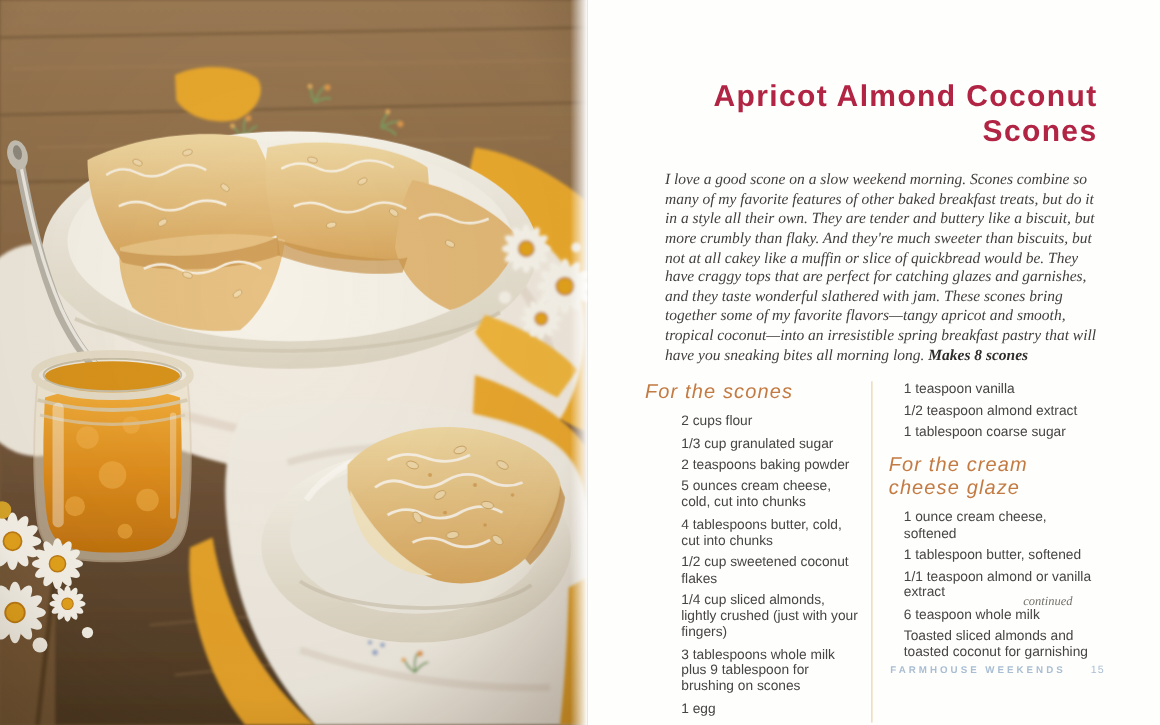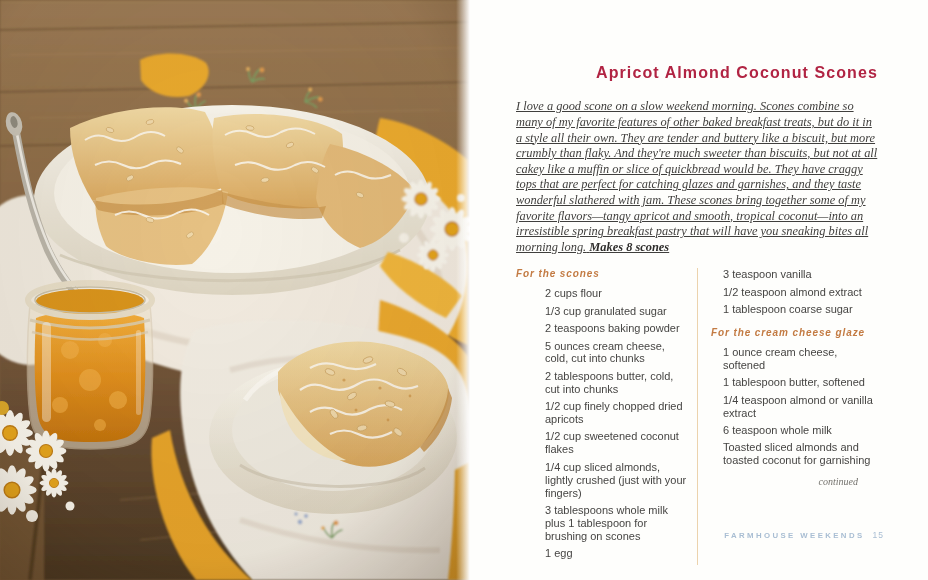--- a/index.html
+++ b/index.html
@@ -9,36 +9,36 @@
   
   .photo{width:470px;height:580px;position:relative;flex:none;background:#7a5c3b;}
   .photo svg{display:block;}
   .photo .fade{position:absolute;top:0;right:0;width:14px;height:580px;
     background:linear-gradient(90deg,rgba(255,255,255,0),#ffffff);}
 
   
   .page{flex:1;height:580px;position:relative;background:#fefefc;}
   .content{margin:64px 50px 0 46px;}
   .title{text-align:right;font-family:"Liberation Sans",sans-serif;font-weight:bold;
-    font-size:16px;line-height:1.15;letter-spacing:1.1px;color:#b12443;margin:0 0 17px 0;}
+    font-size:24px;line-height:1.15;letter-spacing:1.1px;color:#b12443;margin:0 0 17px 0;}
   .intro{font-family:"Liberation Serif",serif;font-style:italic;font-size:12.4px;
-    line-height:15.6px;color:#403f3d;margin:0 0 13px 0;text-decoration:underline;}
+    line-height:15.6px;color:#403f3d;margin:0 0 13px 16px;}
   .intro b{font-weight:bold;color:#2e2d2b;}
   .cols{display:flex;align-items:stretch;}
   .col-left{width:181px;flex:none;padding-right:8px;box-sizing:border-box;}
   .col-right{flex:1;border-left:1px solid #ecd3ad;padding-left:13px;}
-  .ing-head{font-family:"Liberation Sans",sans-serif;font-style:italic;font-size:10px;
-    color:#c37b43;letter-spacing:0.9px;margin:0 0 8px 0;font-weight:bold;}
+  .ing-head{font-family:"Liberation Sans",sans-serif;font-style:italic;font-size:16px;
+    color:#c37b43;letter-spacing:0.9px;margin:0 0 8px 0;font-weight:normal;}
   .ing-head.glaze{margin-top:11px;}
   ul.ing{list-style:none;margin:0;padding:0;font-size:11px;line-height:12.9px;color:#464543;}
   .col-left ul.ing li{padding-left:29px;margin:0 0 4.5px 0;}
   .col-right ul.ing li{padding-left:12px;margin:0 0 4.5px 0;}
   .continued{position:absolute;top:476px;right:70px;font-family:"Liberation Serif",serif;
     font-style:italic;font-size:10px;color:#73716c;}
-  .footer{position:absolute;bottom:40px;right:44px;display:flex;gap:8px;align-items:baseline;
+  .footer{position:absolute;bottom:40px;right:44px;display:flex;gap:20px;align-items:baseline;
     color:#a9bed3;padding-left:36px;}
   .footer .bt{font-size:7.8px;letter-spacing:2.4px;font-weight:bold;}
   .footer .pn{font-size:8.5px;letter-spacing:1px;}
 </style>
 </head>
 <body>
 
 <div class="spread">
 
   <div class="photo">
@@ -312,40 +312,39 @@
 
       <div class="cols">
 
         <div class="col-left">
           <h3 class="ing-head">For the scones</h3>
           <ul class="ing">
             <li>2 cups flour</li>
             <li>1/3 cup granulated sugar</li>
             <li>2 teaspoons baking powder</li>
             <li>5 ounces cream cheese, cold, cut into chunks</li>
-            <li>2 tablespoons butter, cold, cut into chunks</li>
-            <li>1/2 cup finely chopped dried apricots</li>
+            <li>4 tablespoons butter, cold, cut into chunks</li>
             <li>1/2 cup sweetened coconut flakes</li>
             <li>1/4 cup sliced almonds, lightly crushed (just with your fingers)</li>
-            <li>3 tablespoons whole milk plus 1 tablespoon for brushing on scones</li>
+            <li>3 tablespoons whole milk plus 9 tablespoon for brushing on scones</li>
             <li>1 egg</li>
           </ul>
         </div>
 
         <div class="col-right">
           <ul class="ing">
-            <li>3 teaspoon vanilla</li>
+            <li>1 teaspoon vanilla</li>
             <li>1/2 teaspoon almond extract</li>
             <li>1 tablespoon coarse sugar</li>
           </ul>
           <h3 class="ing-head glaze">For the cream cheese glaze</h3>
           <ul class="ing">
             <li>1 ounce cream cheese, softened</li>
             <li>1 tablespoon butter, softened</li>
-            <li>1/4 teaspoon almond or vanilla extract</li>
+            <li>1/1 teaspoon almond or vanilla extract</li>
             <li>6 teaspoon whole milk</li>
             <li>Toasted sliced almonds and toasted coconut for garnishing</li>
           </ul>
         </div>
 
       </div>
     </div>
 
     <div class="continued">continued</div>
 

